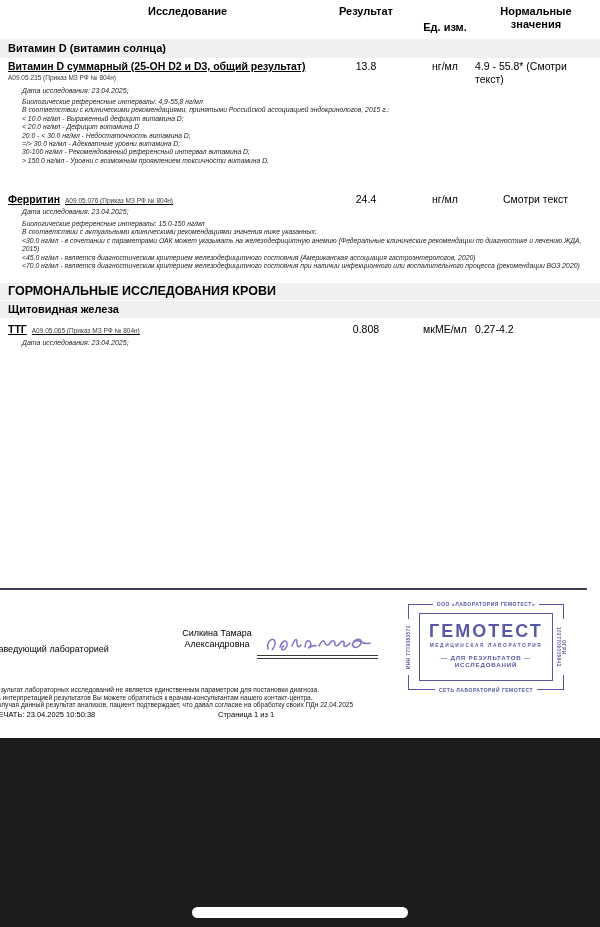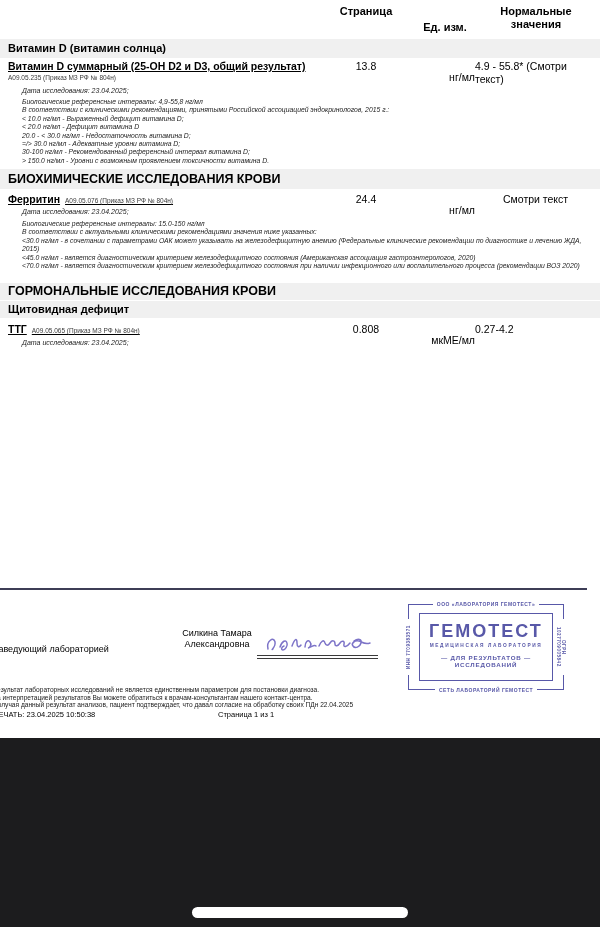--- a/index.html
+++ b/index.html
@@ -14,21 +14,21 @@
   .col-head{font-weight:bold;font-size:11px;text-align:center;line-height:12.5px;}
   
   .band{background:#f0f0f0;left:0;width:600px;}
   .band-title-lg{font-weight:bold;font-size:12.5px;padding-left:8px;}
   .band-title-sm{font-weight:bold;font-size:11px;padding-left:8px;}
   
   .test-name{font-weight:bold;font-size:10.5px;white-space:nowrap;text-decoration:underline;}
   .test-code{font-size:6.5px;color:#3a3a3a;white-space:nowrap;}
   .inline-code{font-weight:normal;font-size:6.5px;color:#3a3a3a;margin-left:5px;}
   .val{font-size:10.5px;text-align:center;width:60px;}
-  .unitc{font-size:10.5px;text-align:right;width:60px;margin-top:11px;}
+  .unitc{font-size:10.5px;text-align:center;width:60px;}
   .normalc{font-size:10.5px;width:116px;line-height:12.5px;}
   .date-line{font-style:italic;font-size:7px;color:#222;}
   .notes{font-style:italic;font-size:6.8px;color:#222;line-height:8.4px;}
   .notes div{margin:0;}
   
   .divider{background:#3d3d56;height:2px;}
   .foot-label{font-size:9px;white-space:nowrap;}
   .sig-name{font-size:9px;text-align:center;line-height:11px;}
   .sig-underline{border-top:1px solid #3a3a3a;border-bottom:1px solid #3a3a3a;height:2px;}
   .disclaimer{font-size:6.6px;line-height:7.6px;color:#1a1a1a;white-space:nowrap;}
@@ -49,21 +49,22 @@
   .stamp-for2{font-size:6.2px;font-weight:bold;letter-spacing:0.8px;}
   
   .bottom-dark{left:0;top:738px;width:600px;height:189px;background:#1c1c1e;}
   .home-indicator{position:absolute;left:50%;transform:translateX(-50%);bottom:9px;width:216px;height:11px;border-radius:6px;background:#ffffff;}
 </style>
 </head>
 <body>
 
 <div class="abs" style="left:0;top:0;width:600px;height:738px;background:#fff;">
 
-  <div class="abs col-head" style="left:336px;top:5px;width:60px;">Страница</div>
+  <div class="abs col-head" style="left:60px;top:5px;width:255px;">Исследование</div>
+  <div class="abs col-head" style="left:336px;top:5px;width:60px;">Результат</div>
   <div class="abs col-head" style="left:415px;top:5px;width:60px;margin-top:16px;">Ед. изм.</div>
   <div class="abs col-head" style="left:478px;top:5px;width:116px;">Нормальные значения</div>
 
   <div class="abs band" style="top:39px;height:19px;">
     <div class="band-title-sm" style="line-height:19px;">Витамин D (витамин солнца)</div>
   </div>
 
   <div class="abs test-name" style="left:8px;top:60px;">Витамин D суммарный (25-OH D2 и D3, общий результат)</div>
   <div class="abs test-code" style="left:8px;top:74px;">A09.05.235 (Приказ МЗ РФ № 804н)</div>
   <div class="abs val" style="left:336px;top:60px;">13.8</div>
@@ -74,42 +75,39 @@
     <div>Биологические референсные интервалы: 4,9-55,8 нг/мл</div>
     <div>В соответствии с клиническими рекомендациями, принятыми Российской ассоциацией эндокринологов, 2015 г.:</div>
     <div>&lt; 10.0 нг/мл - Выраженный дефицит витамина D;</div>
     <div>&lt; 20.0 нг/мл - Дефицит витамина D</div>
     <div>20.0 - &lt; 30.0 нг/мл - Недостаточность витамина D;</div>
     <div>=/&gt; 30.0 нг/мл - Адекватные уровни витамина D;</div>
     <div>30-100 нг/мл - Рекомендованный референсный интервал витамина D;</div>
     <div>&gt; 150.0 нг/мл - Уровни с возможным проявлением токсичности витамина D.</div>
   </div>
 
-  <div class="abs band" style="top:169px;height:20px;">
-    <div class="band-title-lg" style="line-height:20px;">БИОХИМИЧЕСКИЕ ИССЛЕДОВАНИЯ КРОВИ</div>
-  </div>
 
   <div class="abs test-name" style="left:8px;top:193px;"><span>Ферритин</span><span class="inline-code">A09.05.076 (Приказ МЗ РФ № 804н)</span></div>
   <div class="abs val" style="left:336px;top:193px;">24.4</div>
   <div class="abs unitc" style="left:415px;top:193px;">нг/мл</div>
   <div class="abs normalc" style="left:503px;top:193px;">Смотри текст</div>
   <div class="abs date-line" style="left:22px;top:208px;">Дата исследования: 23.04.2025;</div>
   <div class="abs notes" style="left:22px;top:220px;right:8px;">
     <div>Биологические референсные интервалы: 15.0-150 нг/мл</div>
     <div>В соответствии с актуальными клиническими рекомендациями значения ниже указанных:</div>
     <div>&lt;30.0 нг/мл - в сочетании с параметрами ОАК может указывать на железодефицитную анемию (Федеральные клинические рекомендации по диагностике и лечению ЖДА, 2015)</div>
     <div>&lt;45.0 нг/мл - является диагностическим критерием железодефицитного состояния (Американская ассоциация гастроэнтерологов, 2020)</div>
     <div>&lt;70.0 нг/мл - является диагностическим критерием железодефицитного состояния  при наличии инфекционного или воспалительного процесса (рекомендации ВОЗ 2020)</div>
   </div>
 
   <div class="abs band" style="top:283px;height:17px;">
     <div class="band-title-lg" style="line-height:17px;">ГОРМОНАЛЬНЫЕ ИССЛЕДОВАНИЯ КРОВИ</div>
   </div>
   <div class="abs band" style="top:301px;height:17px;">
-    <div class="band-title-sm" style="line-height:17px;">Щитовидная дефицит</div>
+    <div class="band-title-sm" style="line-height:17px;">Щитовидная железа</div>
   </div>
 
   <div class="abs test-name" style="left:8px;top:323px;"><span>ТТГ</span><span class="inline-code">A09.05.065 (Приказ МЗ РФ № 804н)</span></div>
   <div class="abs val" style="left:336px;top:323px;">0.808</div>
   <div class="abs unitc" style="left:415px;top:323px;">мкМЕ/мл</div>
   <div class="abs normalc" style="left:475px;top:323px;">0.27-4.2</div>
   <div class="abs date-line" style="left:22px;top:339px;">Дата исследования: 23.04.2025;</div>
 
   <div class="abs divider" style="left:0;top:588px;width:587px;"></div>
 

